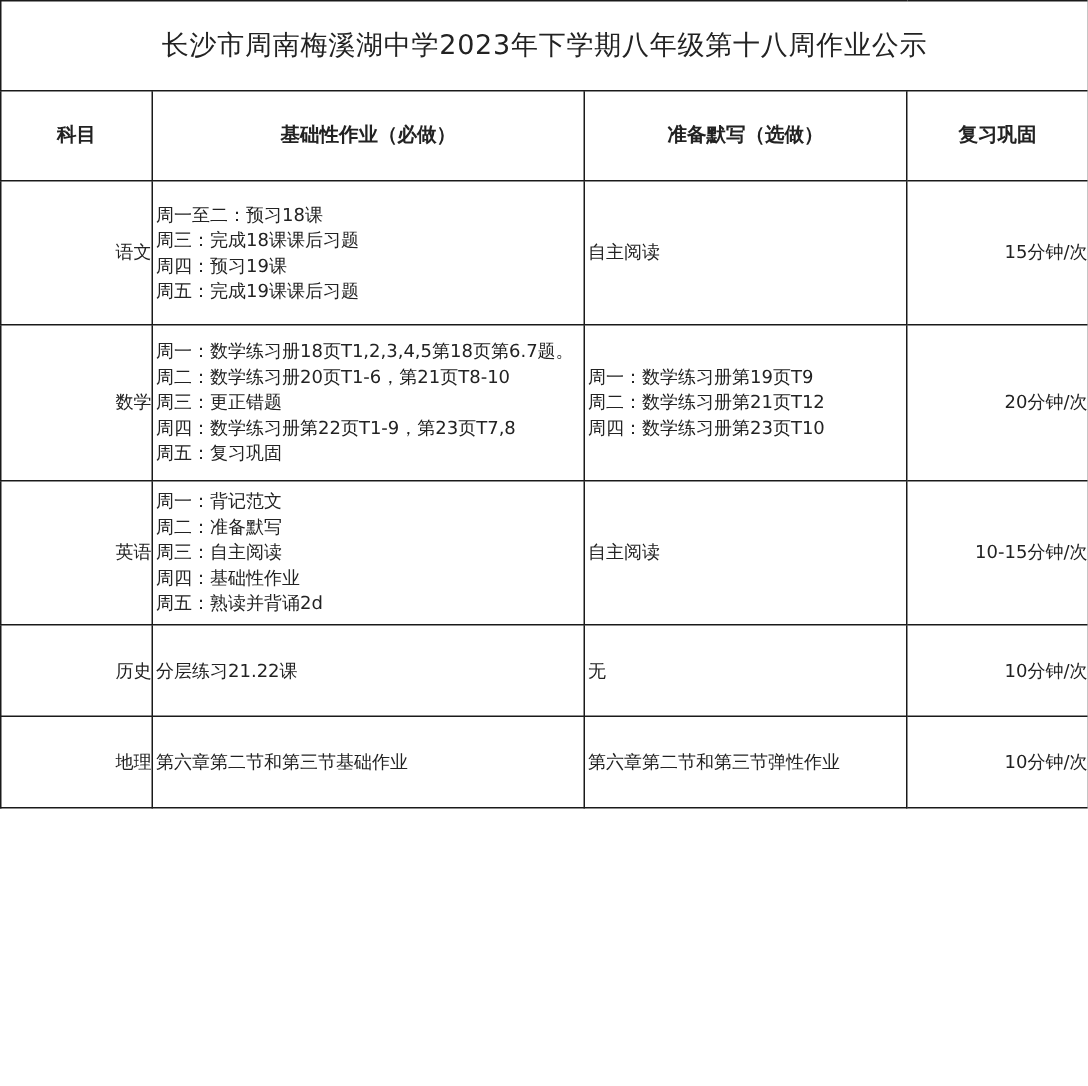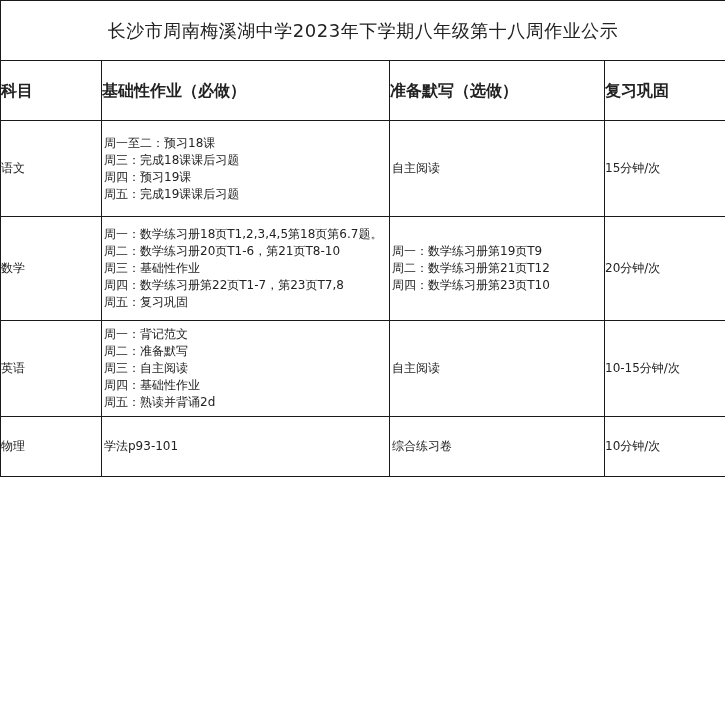--- a/index.html
+++ b/index.html
@@ -1,23 +1,23 @@
 <!DOCTYPE html>
 <html><head>
   <meta charset="utf-8">
   <style>
     html, body { margin: 0; padding: 0; background: #ffffff; }
     body { width: 725px; height: 724px; overflow: hidden; font-family: "DejaVu Sans", sans-serif; color: #222; }
     .sheet { position: relative; width: 725px; height: 566px; border-radius: 26px; }
     table { border-collapse: collapse; table-layout: fixed; width: 725px; position: absolute; left: 0; top: 0; }
     td { border: 1.5px solid #1a1a1a; padding: 0; font-size: 12px; line-height: 17px; vertical-align: middle; overflow: hidden; }
     .title-cell { height: 59px; text-align: center; font-size: 18px; color: #222; letter-spacing: 0.5px; }
-    .hdr td { height: 59px; text-align: left; font-weight: bold; font-size: 16px; }
-    .subj { text-align: left; }
-    .time { text-align: left; }
+    .hdr td { height: 59px; text-align: center; font-weight: bold; font-size: 13px; }
+    .subj { text-align: right; }
+    .time { text-align: right; }
     .txt { padding-left: 2px; white-space: nowrap; }
     .line { display: block; white-space: nowrap; }
   </style>
 </head>
 <body>
 
 <div class="sheet">
   <table>
     <colgroup>
       <col style="width:101px">
@@ -48,22 +48,22 @@
           <span class="line">自主阅读</span>
         </td>
         <td class="time">15分钟/次</td>
       </tr>
 
       <tr style="height:104px">
         <td class="subj">数学</td>
         <td class="txt">
           <span class="line">周一：数学练习册18页T1,2,3,4,5第18页第6.7题。</span>
           <span class="line">周二：数学练习册20页T1-6，第21页T8-10</span>
-          <span class="line">周三：基础性作业</span>
-          <span class="line">周四：数学练习册第22页T1-7，第23页T7,8</span>
+          <span class="line">周三：更正错题</span>
+          <span class="line">周四：数学练习册第22页T1-9，第23页T7,8</span>
           <span class="line">周五：复习巩固</span>
         </td>
         <td class="txt">
           <span class="line">周一：数学练习册第19页T9</span>
           <span class="line">周二：数学练习册第21页T12</span>
           <span class="line">周四：数学练习册第23页T10</span>
         </td>
         <td class="time">20分钟/次</td>
       </tr>
 
@@ -76,28 +76,38 @@
           <span class="line">周四：基础性作业</span>
           <span class="line">周五：熟读并背诵2d</span>
         </td>
         <td class="txt">
           <span class="line">自主阅读</span>
         </td>
         <td class="time">10-15分钟/次</td>
       </tr>
 
 
-
-
-
-      <tr style="height:60px">
-        <td class="subj">物理</td>
+      <tr style="height:61px">
+        <td class="subj">历史</td>
         <td class="txt">
-          <span class="line">学法p93-101</span>
+          <span class="line">分层练习21.22课</span>
         </td>
         <td class="txt">
-          <span class="line">综合练习卷</span>
+          <span class="line">无</span>
         </td>
         <td class="time">10分钟/次</td>
       </tr>
+
+
+      <tr style="height:61px">
+        <td class="subj">地理</td>
+        <td class="txt">
+          <span class="line">第六章第二节和第三节基础作业</span>
+        </td>
+        <td class="txt">
+          <span class="line">第六章第二节和第三节弹性作业</span>
+        </td>
+        <td class="time">10分钟/次</td>
+      </tr>
+
     </tbody>
   </table>
 </div>
 
 </body></html>

